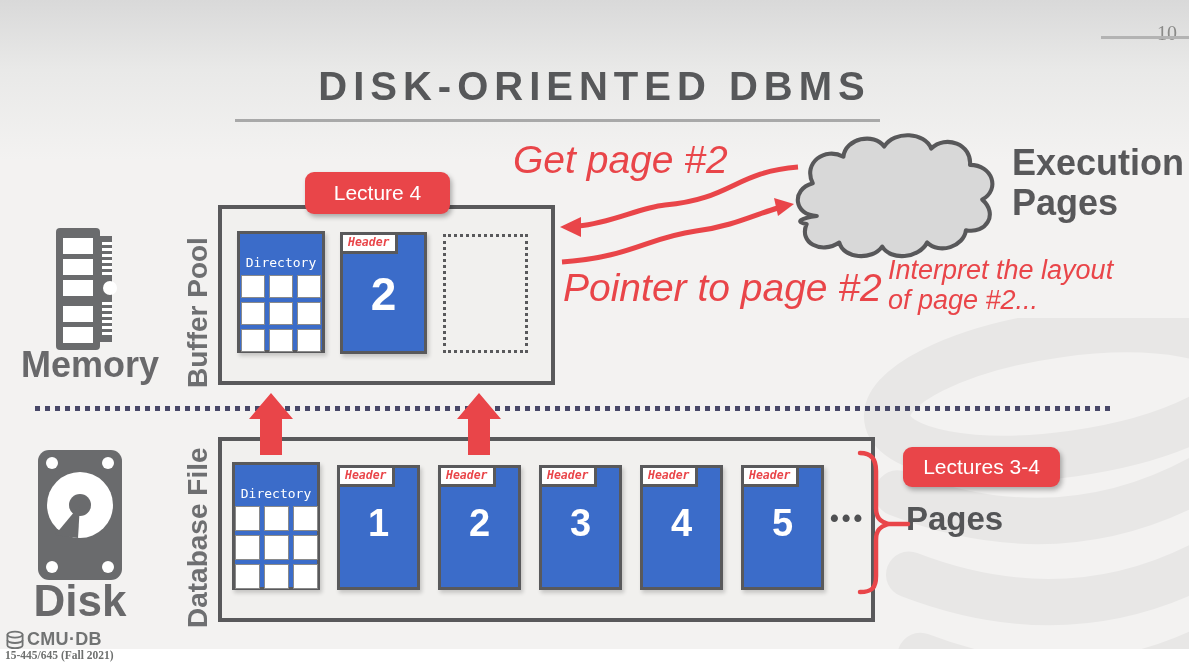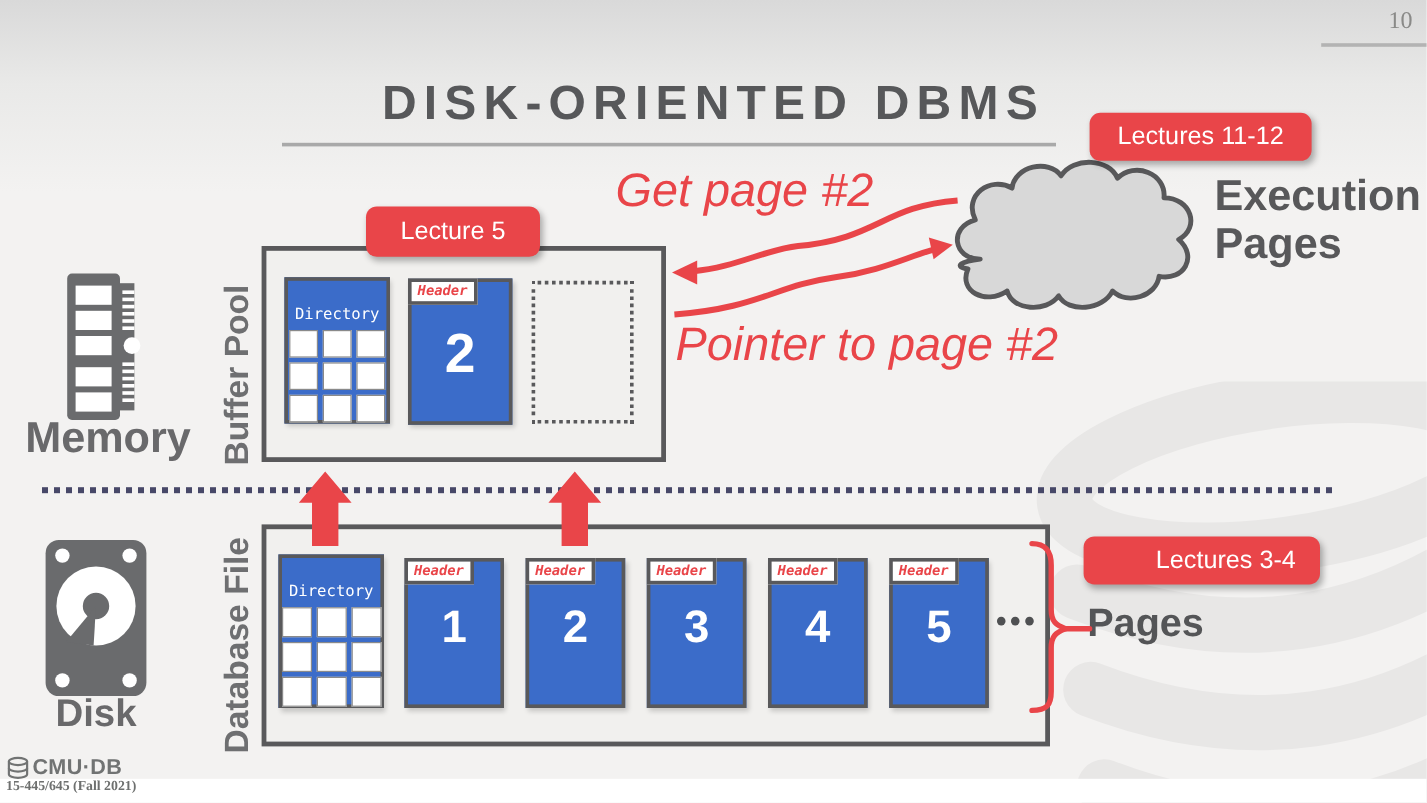--- a/index.html
+++ b/index.html
@@ -4,32 +4,32 @@
 <style>
   html,body{margin:0;padding:0;}
   #slide{
     position:relative; width:1189px; height:669px; overflow:hidden;
     font-family:"Liberation Sans", sans-serif;
     background:linear-gradient(to bottom,#d9d9d9 0px,#e9e9e8 70px,#f3f2f1 160px,#f3f2f1 100%);
   }
   .abs{position:absolute;}
 
   
-  .page-num{top:6px; right:12px; font-family:"Liberation Serif",serif; font-size:20px; color:#8a8a88; z-index:3;}
+  .page-num{top:22px; right:12px; font-family:"Liberation Serif",serif; font-size:20px; color:#8a8a88; z-index:3;}
   .page-num-rule{top:36px; right:0; width:88px; height:3px; background:#b3b3b3; z-index:3;}
   .title{top:64px; left:0; right:0; text-align:center; font-size:40px; font-weight:bold;
          letter-spacing:6px; color:#57585a; z-index:3;}
   .title-rule{top:119px; left:235px; width:645px; height:3px; background:#a9a9a9; z-index:3;}
 
   
   .badge{background:#e94549; color:#fff; font-size:21px; text-align:center;
          border-radius:9px; box-shadow:2px 3px 5px rgba(0,0,0,.3); z-index:7;}
   .badge-l5{left:305px; top:172px; width:145px; height:42px; line-height:42px;}
   .badge-l1112{left:908px; top:94px; width:185px; height:40px; line-height:40px;}
-  .badge-l34{left:903px; top:447px; width:157px; height:40px; line-height:40px;padding-left:40px;}
+  .badge-l34{left:903px; top:447px; width:157px; height:40px; line-height:40px;}
 
   
   .red-italic{font-style:italic; font-size:39px; color:#e94549; z-index:4; white-space:nowrap;}
   .get-page{left:513px; top:138px;}
   .pointer{left:563px; top:266px;text-align:right;}
   .interpret{left:888px; top:255px; font-size:27px; line-height:1.12; white-space:normal; width:300px;}
 
   
   .cloud-svg{left:780px; top:122px; z-index:3;}
   .exec-label{left:1012px; top:143px; font-size:36px; font-weight:bold; color:#58585a; line-height:1.1; z-index:3;}
@@ -66,21 +66,21 @@
               font-size:11.5px; color:#e94549; padding:2px 5px; line-height:1;}
   .page-number{position:absolute; left:0; right:0; top:34px; text-align:center;
                color:#fff; font-size:38px; font-weight:bold;}
   .bp-page .page-number{top:32px; font-size:46px;}
 
   
   .hw-icon{z-index:3;}
   .mem-icon{left:52px; top:226px;}
   .mem-label{left:0px; top:344px; width:180px; text-align:center; font-size:36px; font-weight:bold; color:#69696b; z-index:3;}
   .disk-icon{left:36px; top:448px;}
-  .disk-label{left:0px; top:576px; width:160px; text-align:center; font-size:32px; font-weight:bold; color:#69696b; z-index:3;}
+  .disk-label{left:0px; top:576px; width:160px; text-align:center; font-size:44px; font-weight:bold; color:#69696b; z-index:3;}
 
   
   .dotted-line{left:35px; top:406px; width:1075px; height:5px; z-index:2;
     background:repeating-linear-gradient(to right,#474868 0 5px,transparent 5px 10px);}
 
   
   .ellipsis{left:830px; top:504px; font-size:25px; font-weight:bold; letter-spacing:3px; color:#4f5052; z-index:3;}
   .pages-label{left:906px; top:500px; font-size:33px; font-weight:bold; color:#545557; z-index:3;}
 
   
@@ -118,20 +118,24 @@
   <svg class="abs cloud-svg" width="235" height="145" viewBox="0 0 230 142">
     <path fill="#d8d8d8" stroke="#58585a" stroke-width="4" stroke-linejoin="round" d="M36,92 C14,92 10,66 32,60 C22,40 44,24 62,34 C64,16 92,10 102,24 C112,8 142,10 148,26 C162,12 188,22 186,42 C208,42 216,66 198,76 C214,90 202,110 182,106 C180,122 156,130 144,118 C136,134 108,136 100,122 C90,136 62,134 58,118 C40,130 18,118 26,100 C14,98 20,94 36,92 Z"></path>
   </svg>
   <div class="abs exec-label">
     <div>Execution</div>
     <div>Pages</div>
   </div>
 
   <div class="abs red-italic get-page">Get page #2</div>
   <div class="abs red-italic pointer">Pointer to page #2</div>
+  <div class="abs red-italic interpret">
+    <div>Interpret the layout</div>
+    <div>of page #2...</div>
+  </div>
 
   <svg class="abs hw-icon mem-icon" width="72" height="126" viewBox="0 0 72 126">
     <rect x="4" y="2" width="44" height="122" rx="4" fill="#6a6b6d"></rect>
     <rect x="48" y="10" width="12" height="106" fill="#6a6b6d"></rect>
     <g fill="#ffffff">
       <rect x="11" y="12" width="30" height="16"></rect>
       <rect x="11" y="33" width="30" height="16"></rect>
       <rect x="11" y="54" width="30" height="16"></rect>
       <rect x="11" y="80" width="30" height="16"></rect>
       <rect x="11" y="101" width="30" height="16"></rect>
@@ -249,22 +253,21 @@
 
     <polygon fill="#e94549" points="249,419 271,393 293,419 282,419 282,455 260,455 260,419"></polygon>
     <polygon fill="#e94549" points="457,419 479,393 501,419 490,419 490,455 468,455 468,419"></polygon>
 
     <g fill="none" stroke="#e94549" stroke-width="4.5" stroke-linecap="round">
       <path d="M860,453 C872,453 876,460 876,471 L876,508 C876,518 880,521 888,524 C880,527 876,530 876,540 L876,576 C876,588 872,592 860,592"></path>
       <path d="M888,524 L908,524"></path>
     </g>
   </svg>
 
-  <div class="abs badge badge-l5">Lecture 5</div>
-  <div class="abs badge badge-l1112">Lectures 11-12</div>
+  <div class="abs badge badge-l5">Lecture 4</div>
   <div class="abs badge badge-l34">Lectures 3-4</div>
 
   <div class="abs bottom-strip"></div>
   <div class="abs footer-logo">
     <svg width="20" height="20" viewBox="0 0 20 20">
       <g fill="none" stroke="#717373" stroke-width="1.8">
         <ellipse cx="10" cy="4.6" rx="7.6" ry="3"></ellipse>
         <path d="M2.4,4.6 V15.2 a7.6,3 0 0 0 15.2,0 V4.6"></path>
         <path d="M2.4,10 a7.6,3 0 0 0 15.2,0"></path>
       </g>

